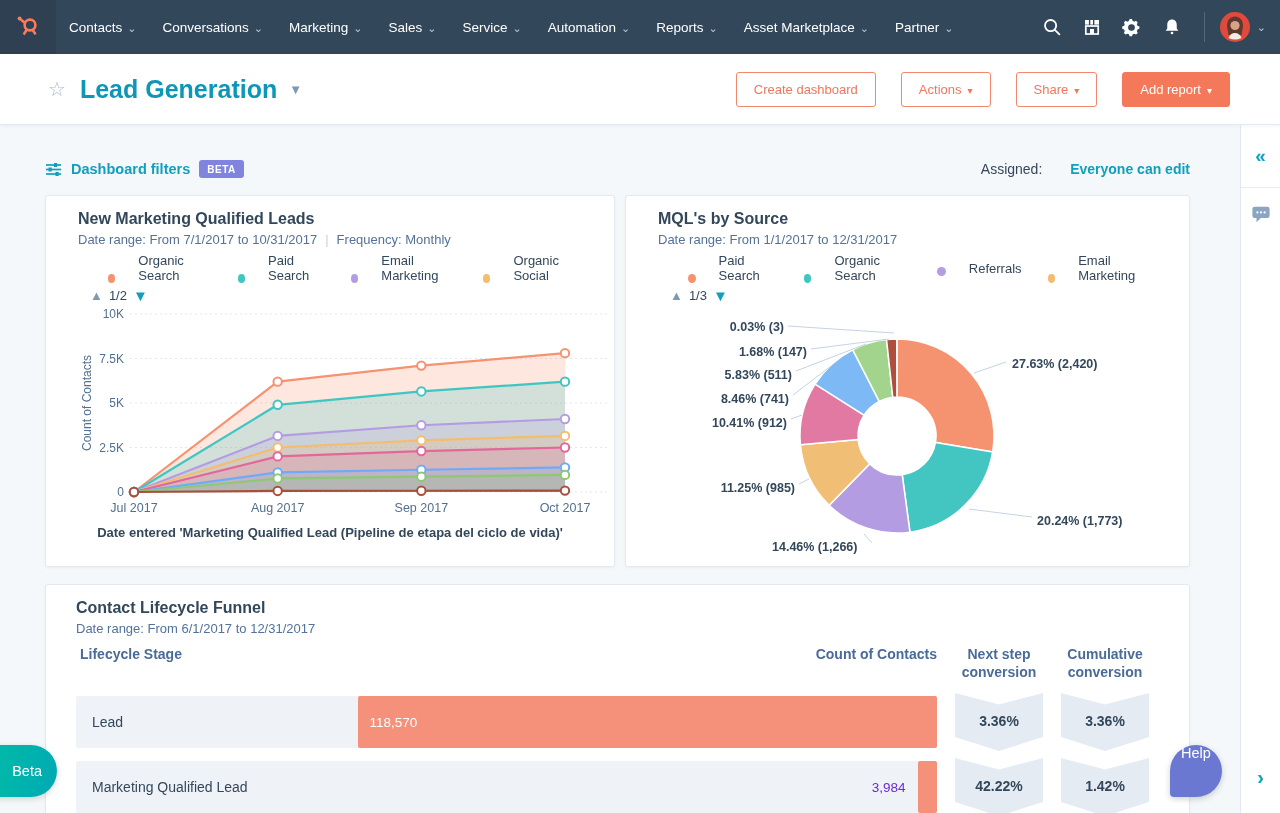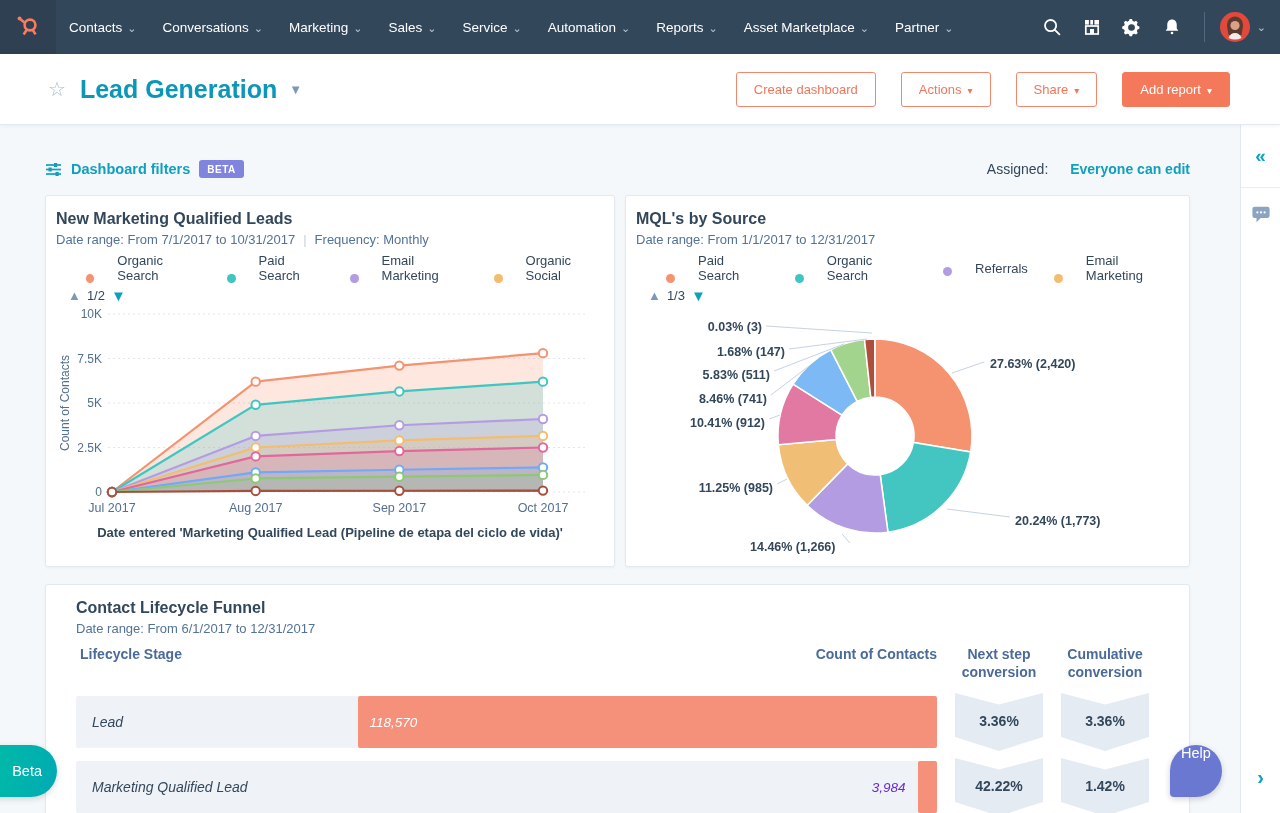--- a/index.html
+++ b/index.html
@@ -36,25 +36,25 @@
   
   .body-row { display:flex; height:688px; }
   .content { width:1240px; padding:35px 50px 0 45px; }
 
   .filters-row { display:flex; align-items:center; margin-bottom:17px; }
   .filters-left { display:flex; align-items:center; gap:9px; cursor:pointer; }
   .filters-label { color:#0fa0be; font-weight:bold; font-size:14.5px; }
   .beta-badge { background:#8184de; color:#fff; font-size:10px; font-weight:bold;
     letter-spacing:.5px; border-radius:3px; padding:4px 8px 3px; }
   .assigned { margin-left:auto; font-size:14px; color:#33475b; }
-  .assigned b { color:#0fa0be; font-weight:bold; margin-left:18px; cursor:pointer; }
+  .assigned b { color:#0fa0be; font-weight:bold; margin-left:24px; cursor:pointer; }
 
   .charts-grid { display:grid; grid-template-columns:570px 565px; gap:10px; margin-bottom:17px; }
   .card { background:#fff; border:1px solid #e4e9f0; border-radius:3px; box-shadow:0 1px 3px rgba(45,62,80,.05); }
-  .chart-card { height:372px; padding:14px 10px; overflow:hidden; }
+  .chart-card { height:372px; padding:14px 32px; overflow:hidden; }
   .card h3 { font-size:16px; font-weight:bold; color:#33475b; margin-bottom:4px; }
   .card-sub { font-size:13px; color:#537299; margin-bottom:6px; }
   .card-sub .sep { color:#c4d0de; margin:0 8px; }
   .legend { display:flex; gap:26px; margin:2px 0 4px 30px; align-items:center; }
   .legend-item { display:flex; align-items:flex-end; gap:23px; cursor:pointer; }
   .legend-dot { width:9px; height:9px; border-radius:50%; }
   .legend-label { font-size:13px; color:#33475b; }
   .pager { display:flex; align-items:center; gap:6px; margin:2px 0 2px 12px; font-size:13px; }
   .pg-up { color:#8099b3; font-size:13px; cursor:pointer; }
   .pg-down { color:#0fa0be; font-size:15px; cursor:pointer; }
@@ -66,21 +66,21 @@
 
   
   .funnel-card { padding:14px 40px 20px 30px; height:260px; }
   .funnel-head-grid, .funnel-row { display:grid; grid-template-columns:1fr 88px 88px; column-gap:18px; }
   .funnel-head-grid { margin-top:10px; align-items:start; }
   .fh-col1 { display:flex; justify-content:space-between; align-items:flex-end; padding-left:4px;gap:48px; }
   .fh { font-size:14px; font-weight:bold; color:#4a6b99; line-height:1.25; }
   .fh-center { text-align:center; }
   .funnel-rows { margin-top:12px; display:flex; flex-direction:column; gap:7px; }
   .funnel-row { align-items:center; }
-  .funnel-track { position:relative; height:52px; background:#eff3f8; border-radius:2px;font-style:italic; }
+  .funnel-track { position:relative; height:52px; background:#eff3f8; border-radius:2px; }
   .funnel-bar { position:absolute; right:0; top:0; bottom:0; border-radius:2px 2px 2px 2px; }
   .stage-label { position:absolute; left:16px; top:50%; transform:translateY(-50%);
     font-size:14px; color:#33475b; z-index:2; }
   .count-label { position:absolute; top:50%; transform:translateY(-50%); font-size:13.5px; z-index:2; }
   .badge { width:88px; height:58px; background:#e5ebf3; display:flex; align-items:center; justify-content:center;
     clip-path:polygon(0% 0%, 50% 20%, 100% 0%, 100% 76%, 50% 100%, 0% 76%); }
   .badge span { font-size:14px; font-weight:bold; color:#33475b; margin-top:-2px; }
 
   
   .rightbar { width:40px; background:#fff; border-left:1px solid #e2e8ef; position:relative; }

